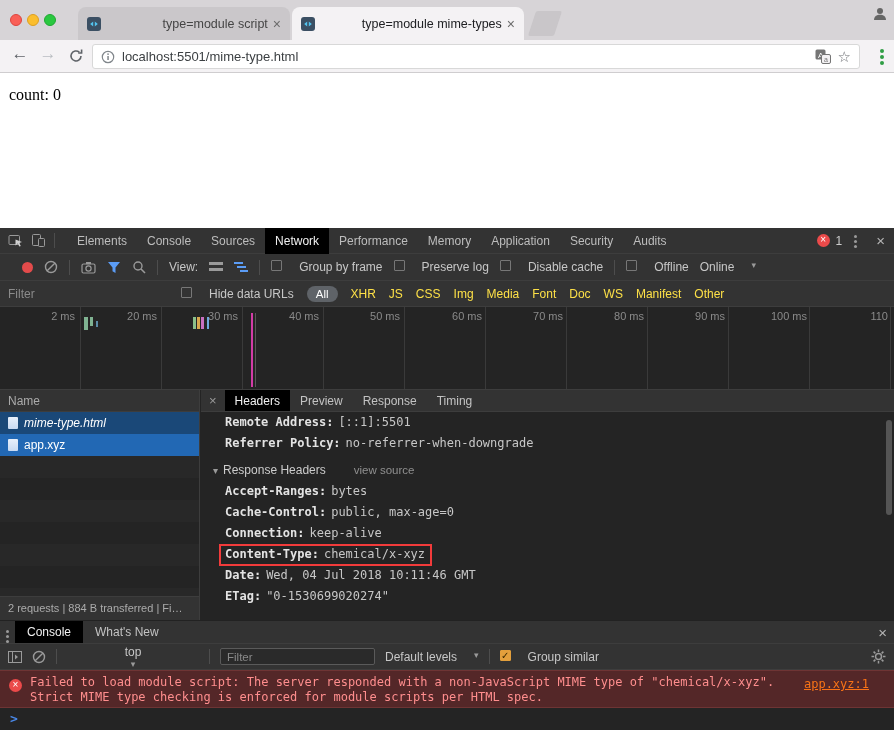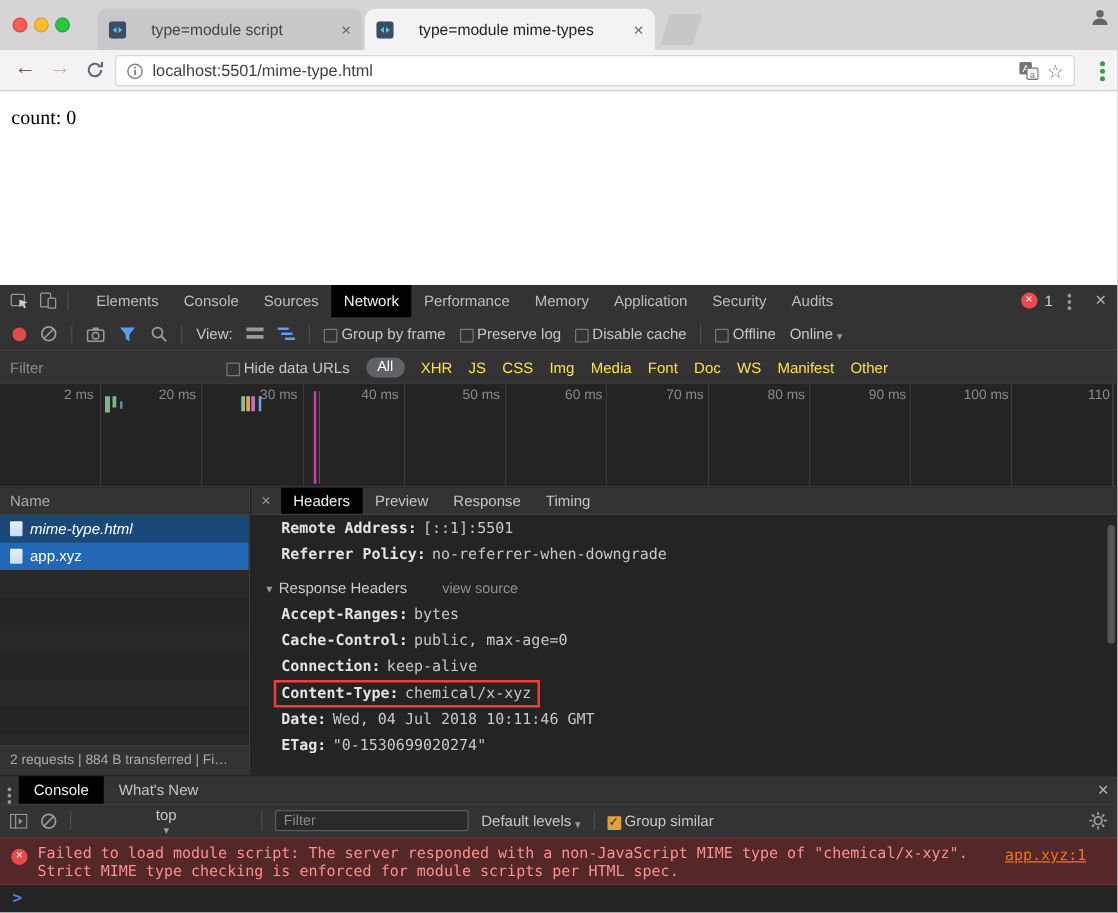--- a/index.html
+++ b/index.html
@@ -9,21 +9,21 @@
     font-family: "Liberation Sans", sans-serif; background: #fff;
   }
 
   
   .tabbar { position: absolute; top: 0; left: 0; width: 894px; height: 40px; background: #d7d4d7; }
   .tl { position: absolute; top: 14px; width: 12px; height: 12px; border-radius: 50%; }
   .tl-red    { left: 10px; background: #f95f57; border: 1px solid #dd453e; }
   .tl-yellow { left: 27px; background: #fbbe2e; border: 1px solid #dd9f22; }
   .tl-green  { left: 44px; background: #2ac840; border: 1px solid #20a832; }
   .tab { position: absolute; top: 7px; height: 33px; border-radius: 8px 8px 0 0;
-         display: flex; align-items: center; gap: 20px; padding: 0 9px; font-size: 12.5px; }
+         display: flex; align-items: center; gap: 5px; padding: 0 9px; font-size: 12.5px; text-align: right; }
   .tab-inactive { left: 78px; width: 212px; background: #cac7ca; color: #454545; }
   .tab-active   { left: 292px; width: 232px; background: #f4f2f4; color: #202124; }
   .tab-title { overflow: hidden; white-space: nowrap; text-overflow: ellipsis; flex: 1; }
   .tab-close { color: #6b6b6b; font-size: 14px; line-height: 14px; }
   .favicon { display: inline-flex; }
   .newtab { position: absolute; left: 532px; top: 11px; width: 26px; height: 25px;
             background: #c9c6c9; transform: skewX(-18deg); border-radius: 2px; }
   .profile { position: absolute; right: 6px; top: 6px; }
 
   .navbar { position: absolute; top: 40px; left: 0; width: 894px; height: 33px;
@@ -57,27 +57,27 @@
   .dt-left-icons { display: flex; align-items: center; gap: 8px; padding: 0 8px; }
   .dt-tabs { display: flex; height: 26px; margin-left: 4px; }
   .dt-tab { padding: 0 10px; line-height: 26px; color: #bdbdbd; white-space: nowrap; }
   .dt-tab.sel { background: #000; color: #f1f1f1; }
   .dt-right { margin-left: auto; display: flex; align-items: center; gap: 6px; padding-right: 2px; }
   .errdot { width: 13px; height: 13px; border-radius: 50%; background: #eb4a4a; color: #fff;
             font-size: 10px; line-height: 12px; text-align: center; flex: 0 0 auto; }
 
   .net-toolbar { position: absolute; top: 26px; left: 0; width: 894px; height: 27px;
                  background: #333; border-bottom: 1px solid #3d3d3d;
-                 display: flex; align-items: center; gap: 11px; padding: 0 10px; }
+                 display: flex; align-items: center; gap: 11px; padding: 0 22px; }
   .rec { width: 11px; height: 11px; border-radius: 50%; background: #e34b4b; flex: 0 0 auto; }
   .cb { width: 11px; height: 11px; border: 1px solid #777; border-radius: 1px; background: transparent;
         display: inline-block; flex: 0 0 auto; }
   .cb.checked { background: #e39f3c; border-color: #e39f3c; color: #3c2a00; font-size: 10px;
                 line-height: 10px; text-align: center; }
-  .cb-item { display: flex; align-items: flex-end; gap: 3px; color: #c7c7c7; white-space: nowrap; }
+  .cb-item { display: flex; align-items: flex-start; gap: 17px; color: #c7c7c7; white-space: nowrap; }
   .arrow { color: #9a9a9a; font-size: 9px; }
 
   .net-filterrow { position: absolute; top: 53px; left: 0; width: 894px; height: 26px;
                    background: #333; border-bottom: 1px solid #3d3d3d;
                    display: flex; align-items: center; gap: 13px; }
   .net-filter-input { width: 168px; background: transparent; border: none; outline: none;
                       color: #ccc; font-size: 12px; padding: 0 8px; font-family: "Liberation Sans", sans-serif; }
   .net-filter-input::placeholder { color: #8a8a8a; }
   .pill { background: #5f6368; color: #fff; border-radius: 9px; padding: 2px 9px; font-size: 11.5px; }
   .ftype { color: #fde047; white-space: nowrap; }

